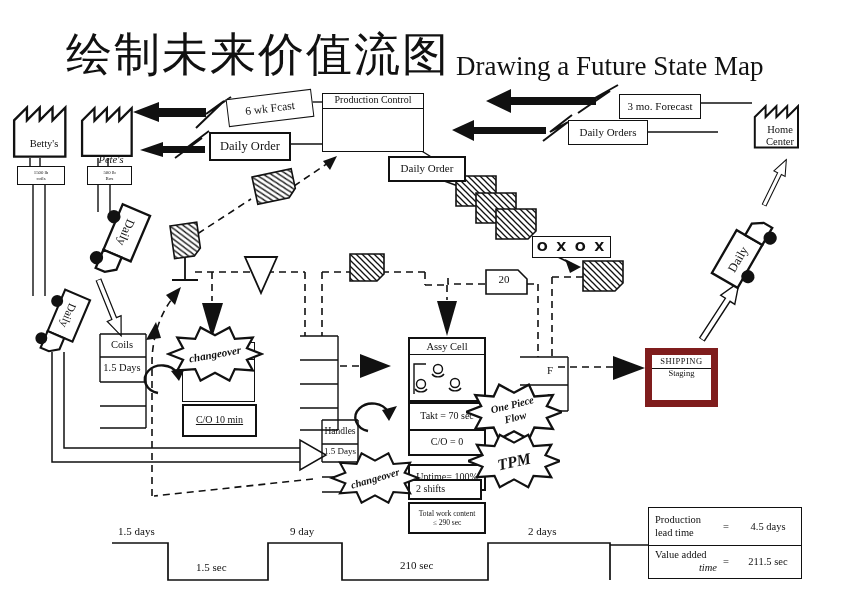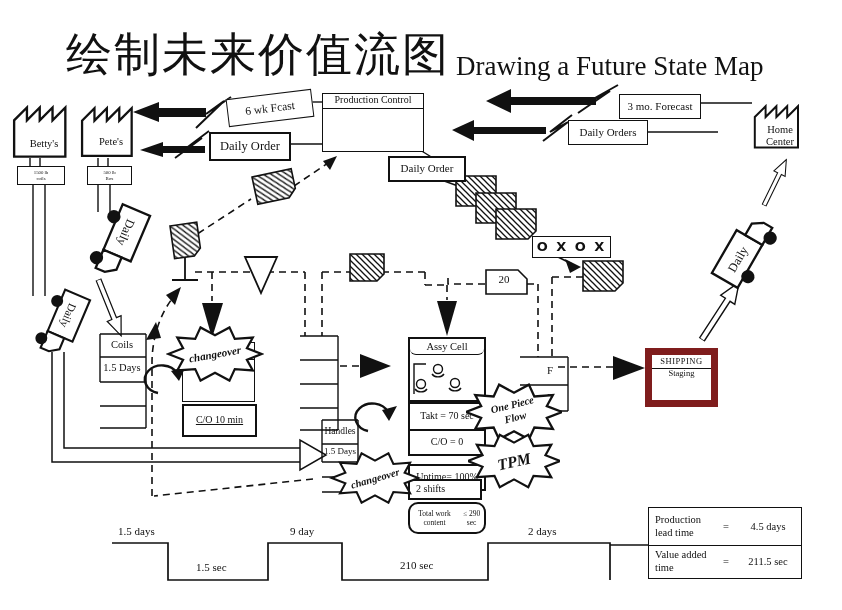--- a/index.html
+++ b/index.html
@@ -209,21 +209,21 @@
   <g fill="none" stroke="#111" stroke-width="1.7">
     <polyline points="112,543 168,543 168,580 268,580 268,543 342,543 342,580 488,580 488,543 610,543 610,580"></polyline>
     <line x1="610" y1="545" x2="648" y2="545"></line>
   </g>
 </svg>
 
 <div class="lbl txt" style="left:66px;top:30px;font-size:46px;letter-spacing:2px;">绘制未来价值流图</div>
 <div class="lbl txt" style="left:456px;top:52px;font-size:27px;">Drawing a Future State Map</div>
 
 <div class="lbl txt ctr" style="left:14px;top:138px;width:60px;font-size:10.5px;">Betty's</div>
-<div class="lbl txt ctr" style="left:82px;top:136px;width:58px;font-size:10.5px;">Pete's</div>
+<div class="lbl txt ctr" style="left:82px;top:154px;width:58px;font-size:10.5px;font-style:italic;">Pete's</div>
 <div class="lbl txt ctr" style="left:755px;top:124px;width:50px;font-size:10.5px;">Home</div>
 <div class="lbl txt ctr" style="left:755px;top:136px;width:50px;font-size:10.5px;">Center</div>
 
 <div class="lbl box" style="left:17px;top:166px;width:46px;height:17px;flex-direction:column;font-size:4.8px;line-height:1.2;">
   <span>1500 lb</span>
   <span>coils</span>
 </div>
 <div class="lbl box" style="left:87px;top:166px;width:43px;height:17px;flex-direction:column;font-size:4.8px;line-height:1.2;">
   <span>500 lb</span>
   <span>Box</span>
@@ -239,27 +239,27 @@
 <div class="lbl box" style="left:388px;top:156px;width:74px;height:22px;font-size:11px;border-width:2px;">Daily Order</div>
 <div class="lbl box" style="left:532px;top:236px;width:77px;height:20px;font-size:13px;font-weight:bold;letter-spacing:2px;font-family:'DejaVu Sans',sans-serif;">O X O X</div>
 <div class="lbl txt ctr" style="left:488px;top:274px;width:32px;font-size:11px;">20</div>
 
 <div class="lbl tbox" style="left:182px;top:342px;width:71px;height:58px;">
   <div style="border-bottom:1.4px solid #111;font-size:11px;text-align:center;padding:2px 0;">Press</div>
 </div>
 <div class="lbl box" style="left:182px;top:404px;width:71px;height:29px;font-size:10px;border-width:2px;text-decoration:underline;">C/O 10 min</div>
 
 <div class="lbl tbox" style="left:408px;top:337px;width:74px;height:61px;border-width:2px;">
-  <div style="border-bottom:1.4px solid #111;font-size:10.5px;text-align:center;padding:2px 0;border-radius:6px;">Assy Cell</div>
+  <div style="border-bottom:1.4px solid #111;font-size:10.5px;text-align:center;padding:2px 0;">Assy Cell</div>
 </div>
 <div class="lbl box" style="left:408px;top:402px;width:74px;height:25px;font-size:10px;border-width:2px;">Takt = 70 sec</div>
 <div class="lbl box" style="left:408px;top:429px;width:74px;height:23px;font-size:10px;border-width:2px;">C/O = 0</div>
 <div class="lbl box" style="left:408px;top:454px;width:74px;height:23px;font-size:10px;border-width:2px;margin-top:10px;">Uptime= 100%</div>
 <div class="lbl box" style="left:408px;top:479px;width:74px;height:21px;font-size:10px;border-width:2px;justify-content:flex-start;padding-left:6px;box-sizing:border-box;">2 shifts</div>
-<div class="lbl box" style="left:408px;top:502px;width:74px;height:28px;flex-direction:row;font-size:7.5px;border-width:2px;line-height:1.25;border-radius:10px;">
+<div class="lbl box" style="left:408px;top:502px;width:74px;height:28px;flex-direction:column;font-size:7.5px;border-width:2px;line-height:1.25;">
   <span>Total work content</span>
   <span>≤  290 sec</span>
 </div>
 
 <div class="lbl txt ctr" style="left:100px;top:339px;width:44px;font-size:10.5px;">Coils</div>
 <div class="lbl txt ctr" style="left:98px;top:362px;width:48px;font-size:10.5px;">1.5 Days</div>
 <div class="lbl txt ctr" style="left:320px;top:426px;width:40px;font-size:9.5px;">Handles</div>
 <div class="lbl txt ctr" style="left:319px;top:447px;width:42px;font-size:9px;">1.5 Days</div>
 <div class="lbl txt ctr" style="left:540px;top:365px;width:20px;font-size:11px;">F</div>
 <div class="lbl txt ctr" style="left:540px;top:392px;width:20px;font-size:11px;">P</div>
@@ -280,21 +280,21 @@
     <div style="width:62px;padding-left:6px;line-height:1.15;">
       <div>Production</div>
       <div>lead time</div>
     </div>
     <div style="width:18px;text-align:center;">=</div>
     <div style="flex:1;text-align:center;">4.5 days</div>
   </div>
   <div style="height:31px;display:flex;align-items:center;font-size:10.5px;">
     <div style="width:62px;padding-left:6px;line-height:1.15;">
       <div>Value added</div>
-      <div style="text-align:left;">time</div>
+      <div style="text-align:right;font-style:italic;">time</div>
     </div>
     <div style="width:18px;text-align:center;">=</div>
     <div style="flex:1;text-align:center;">211.5 sec</div>
   </div>
 </div>
 
 <svg class="burst-svg" style="left:166px;top:326px;" width="98" height="56" viewBox="0 0 98 56">
   <use href="#burst" x="0" y="0" width="98" height="56"></use>
   <text x="49" y="32" text-anchor="middle" font-size="11" font-weight="bold" font-style="italic" transform="rotate(-10 49 28)" fill="#111">changeover</text>
 </svg>

